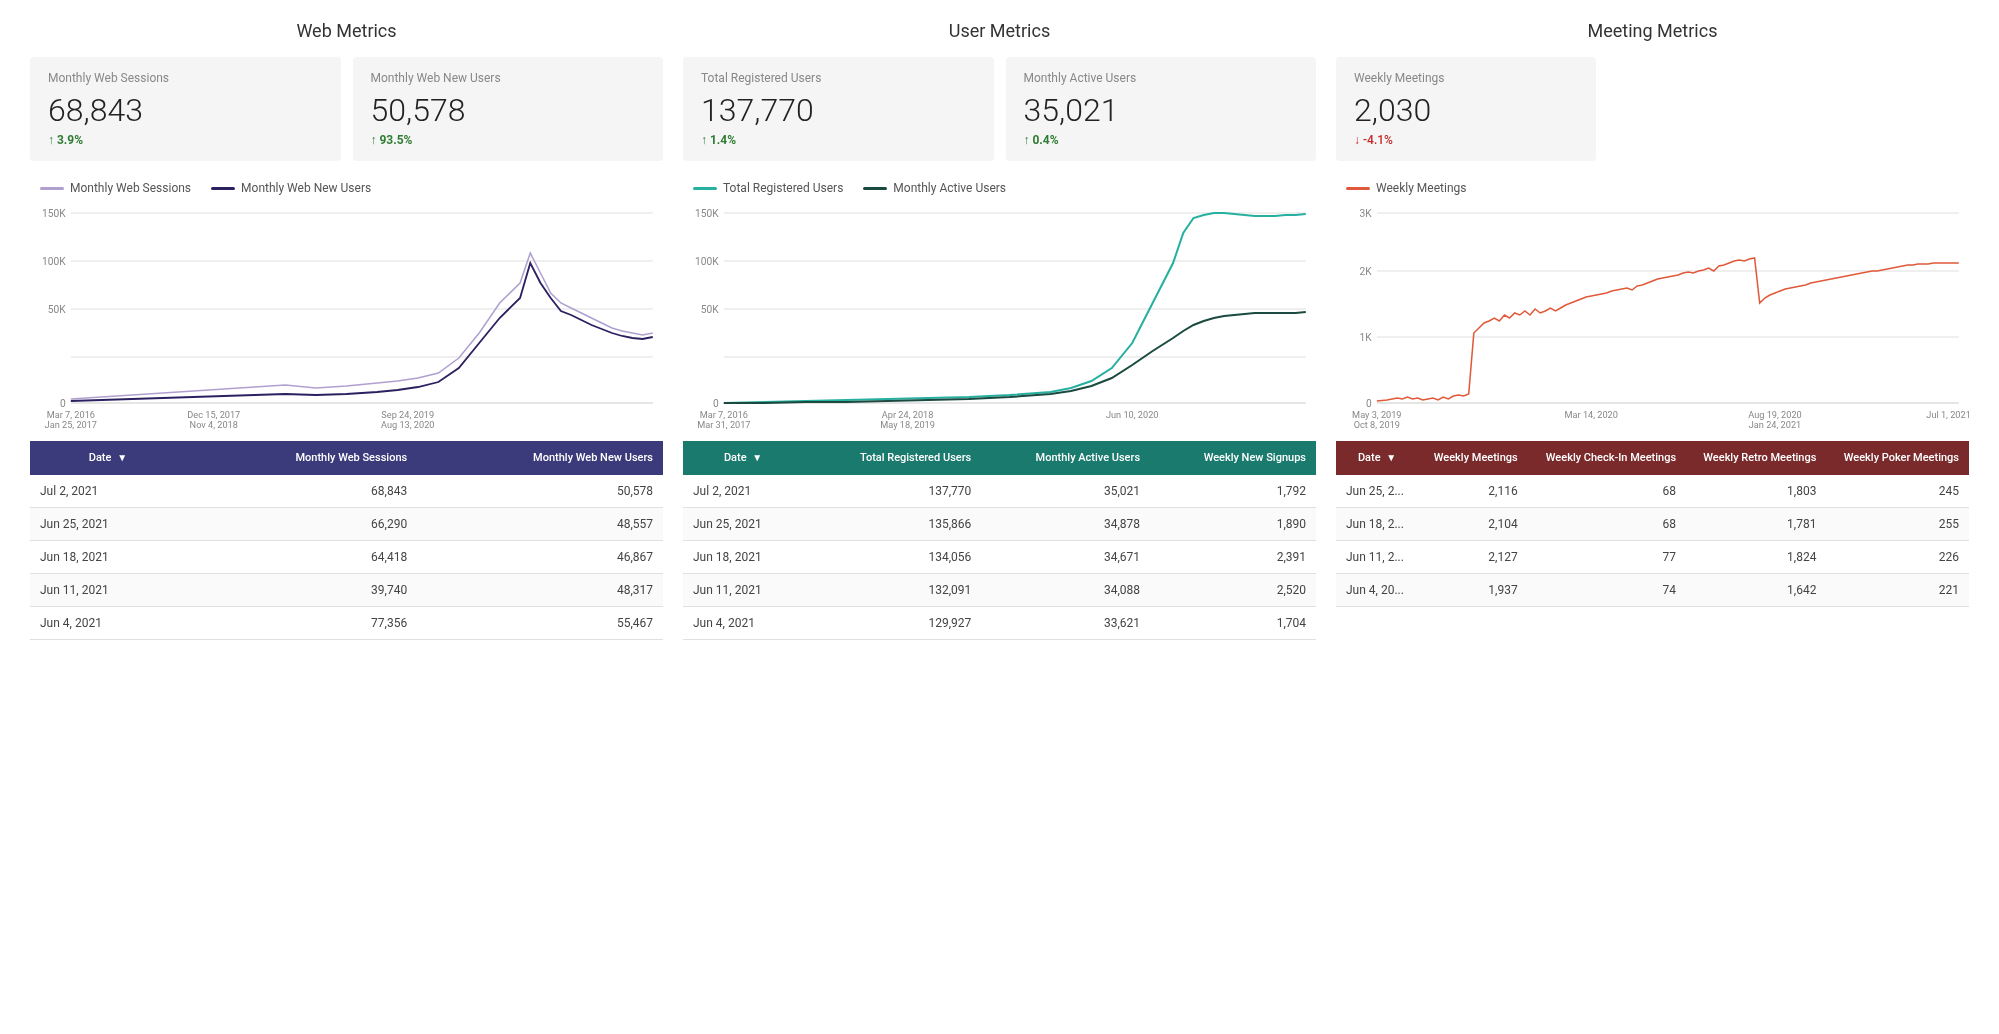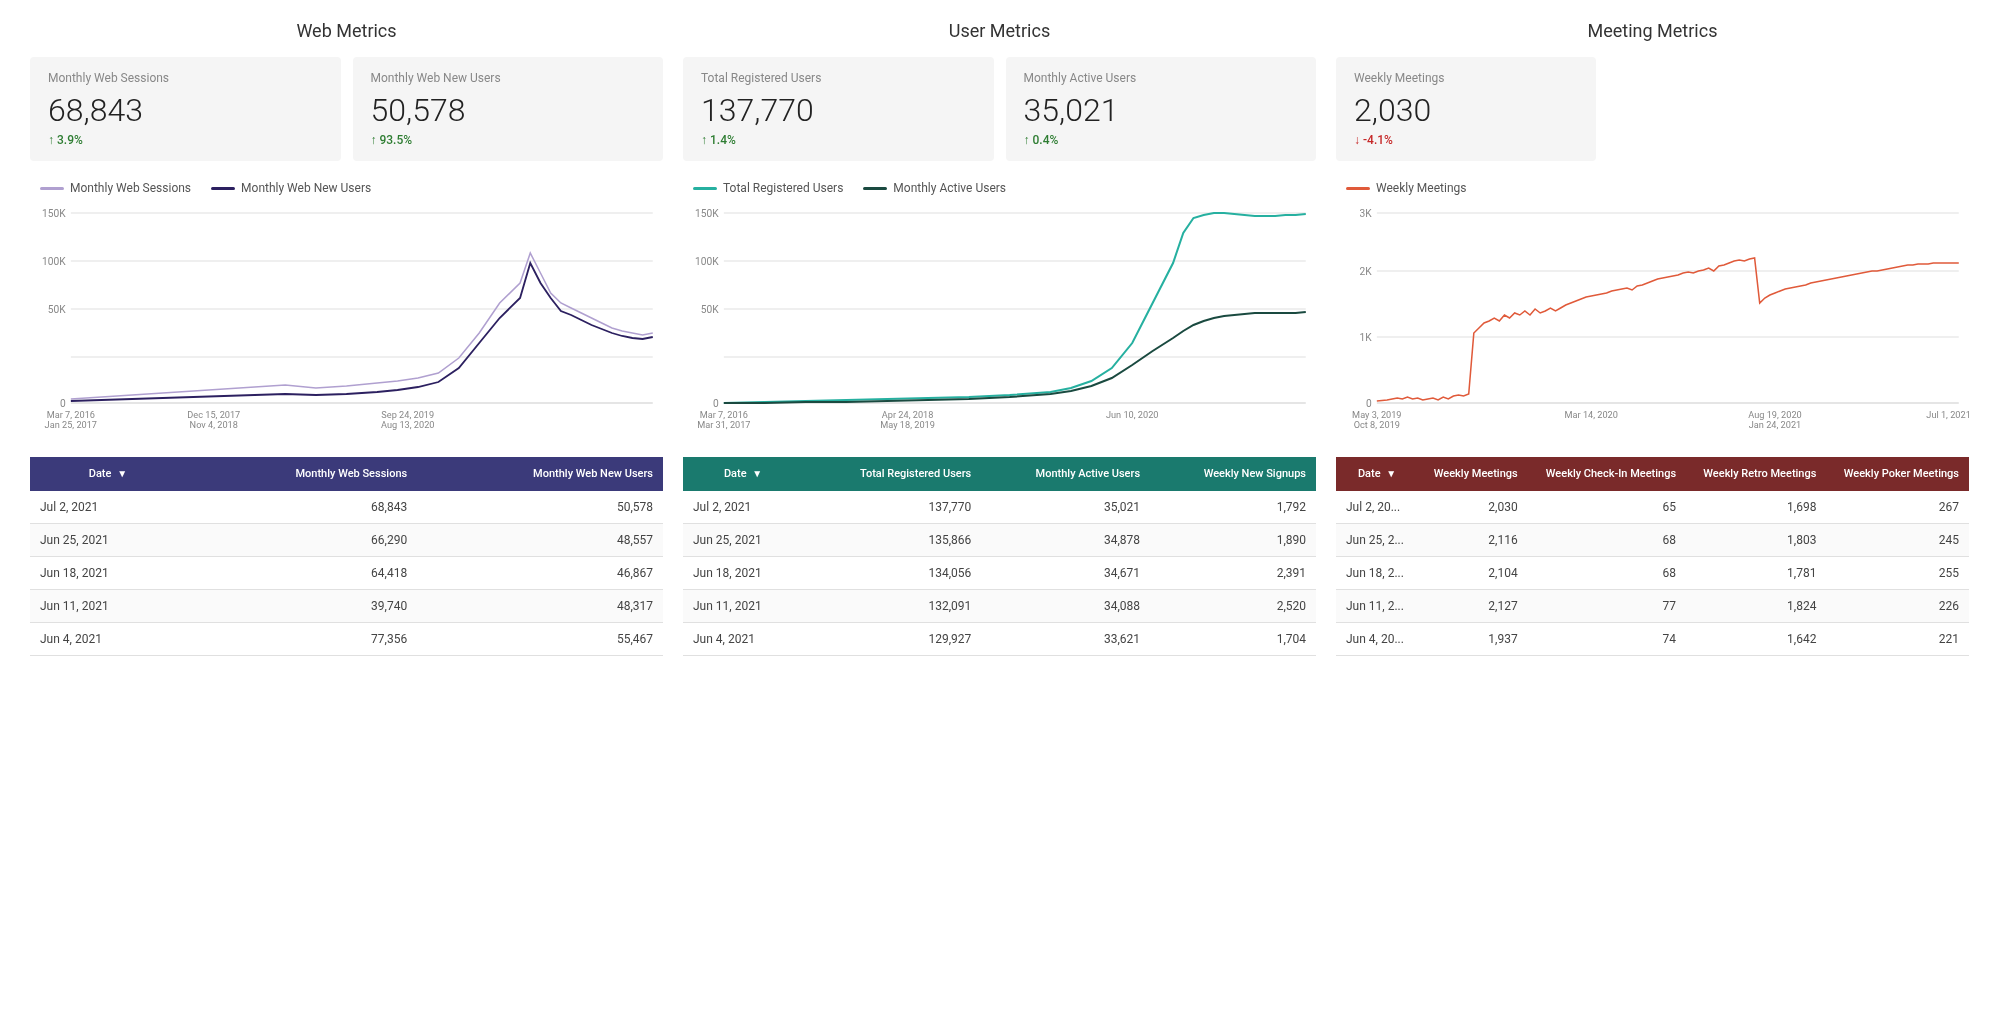--- a/index.html
+++ b/index.html
@@ -10,21 +10,21 @@
       font-size: 13px;
     }
     .dashboard {
       width: 1999px;
       min-height: 1034px;
       padding: 20px 30px;
     }
     .sections-row {
       display: flex;
       gap: 20px;
-      margin-bottom: 24px;
+      margin-bottom: 8px;
     }
     .section {
       flex: 1;
     }
     .section-title {
       text-align: center;
       font-size: 18px;
       font-weight: 400;
       color: #333;
       margin-bottom: 16px;
@@ -49,21 +49,21 @@
     .kpi-value {
       font-size: 32px;
       font-weight: 300;
       color: #222;
       margin-bottom: 4px;
     }
     .kpi-change {
       font-size: 12px;
       font-weight: 500;
     }
-    .kpi-change.up { color: #2e7d32; }
+    .kpi-change.up { color: #2e7d32; font-weight: bold; }
     .kpi-change.down { color: #c62828; }
     .chart-legend {
       display: flex;
       gap: 20px;
       align-items: center;
       margin-bottom: 8px;
       padding-left: 10px;
     }
     .legend-item {
       display: flex;
@@ -369,27 +369,20 @@
           <tr>
             <th>Date <span class="sort-arrow">▼</span></th>
             <th>Weekly Meetings</th>
             <th>Weekly Check-In Meetings</th>
             <th>Weekly Retro Meetings</th>
             <th>Weekly Poker Meetings</th>
           </tr>
         </thead>
         <tbody>
           <tr>
-            <td>Jul 2, 20...</td>
-            <td>2,030</td>
-            <td>65</td>
-            <td>1,698</td>
-            <td>267</td>
-          </tr>
-          <tr>
             <td>Jun 25, 2...</td>
             <td>2,116</td>
             <td>68</td>
             <td>1,803</td>
             <td>245</td>
           </tr>
           <tr>
             <td>Jun 18, 2...</td>
             <td>2,104</td>
             <td>68</td>

